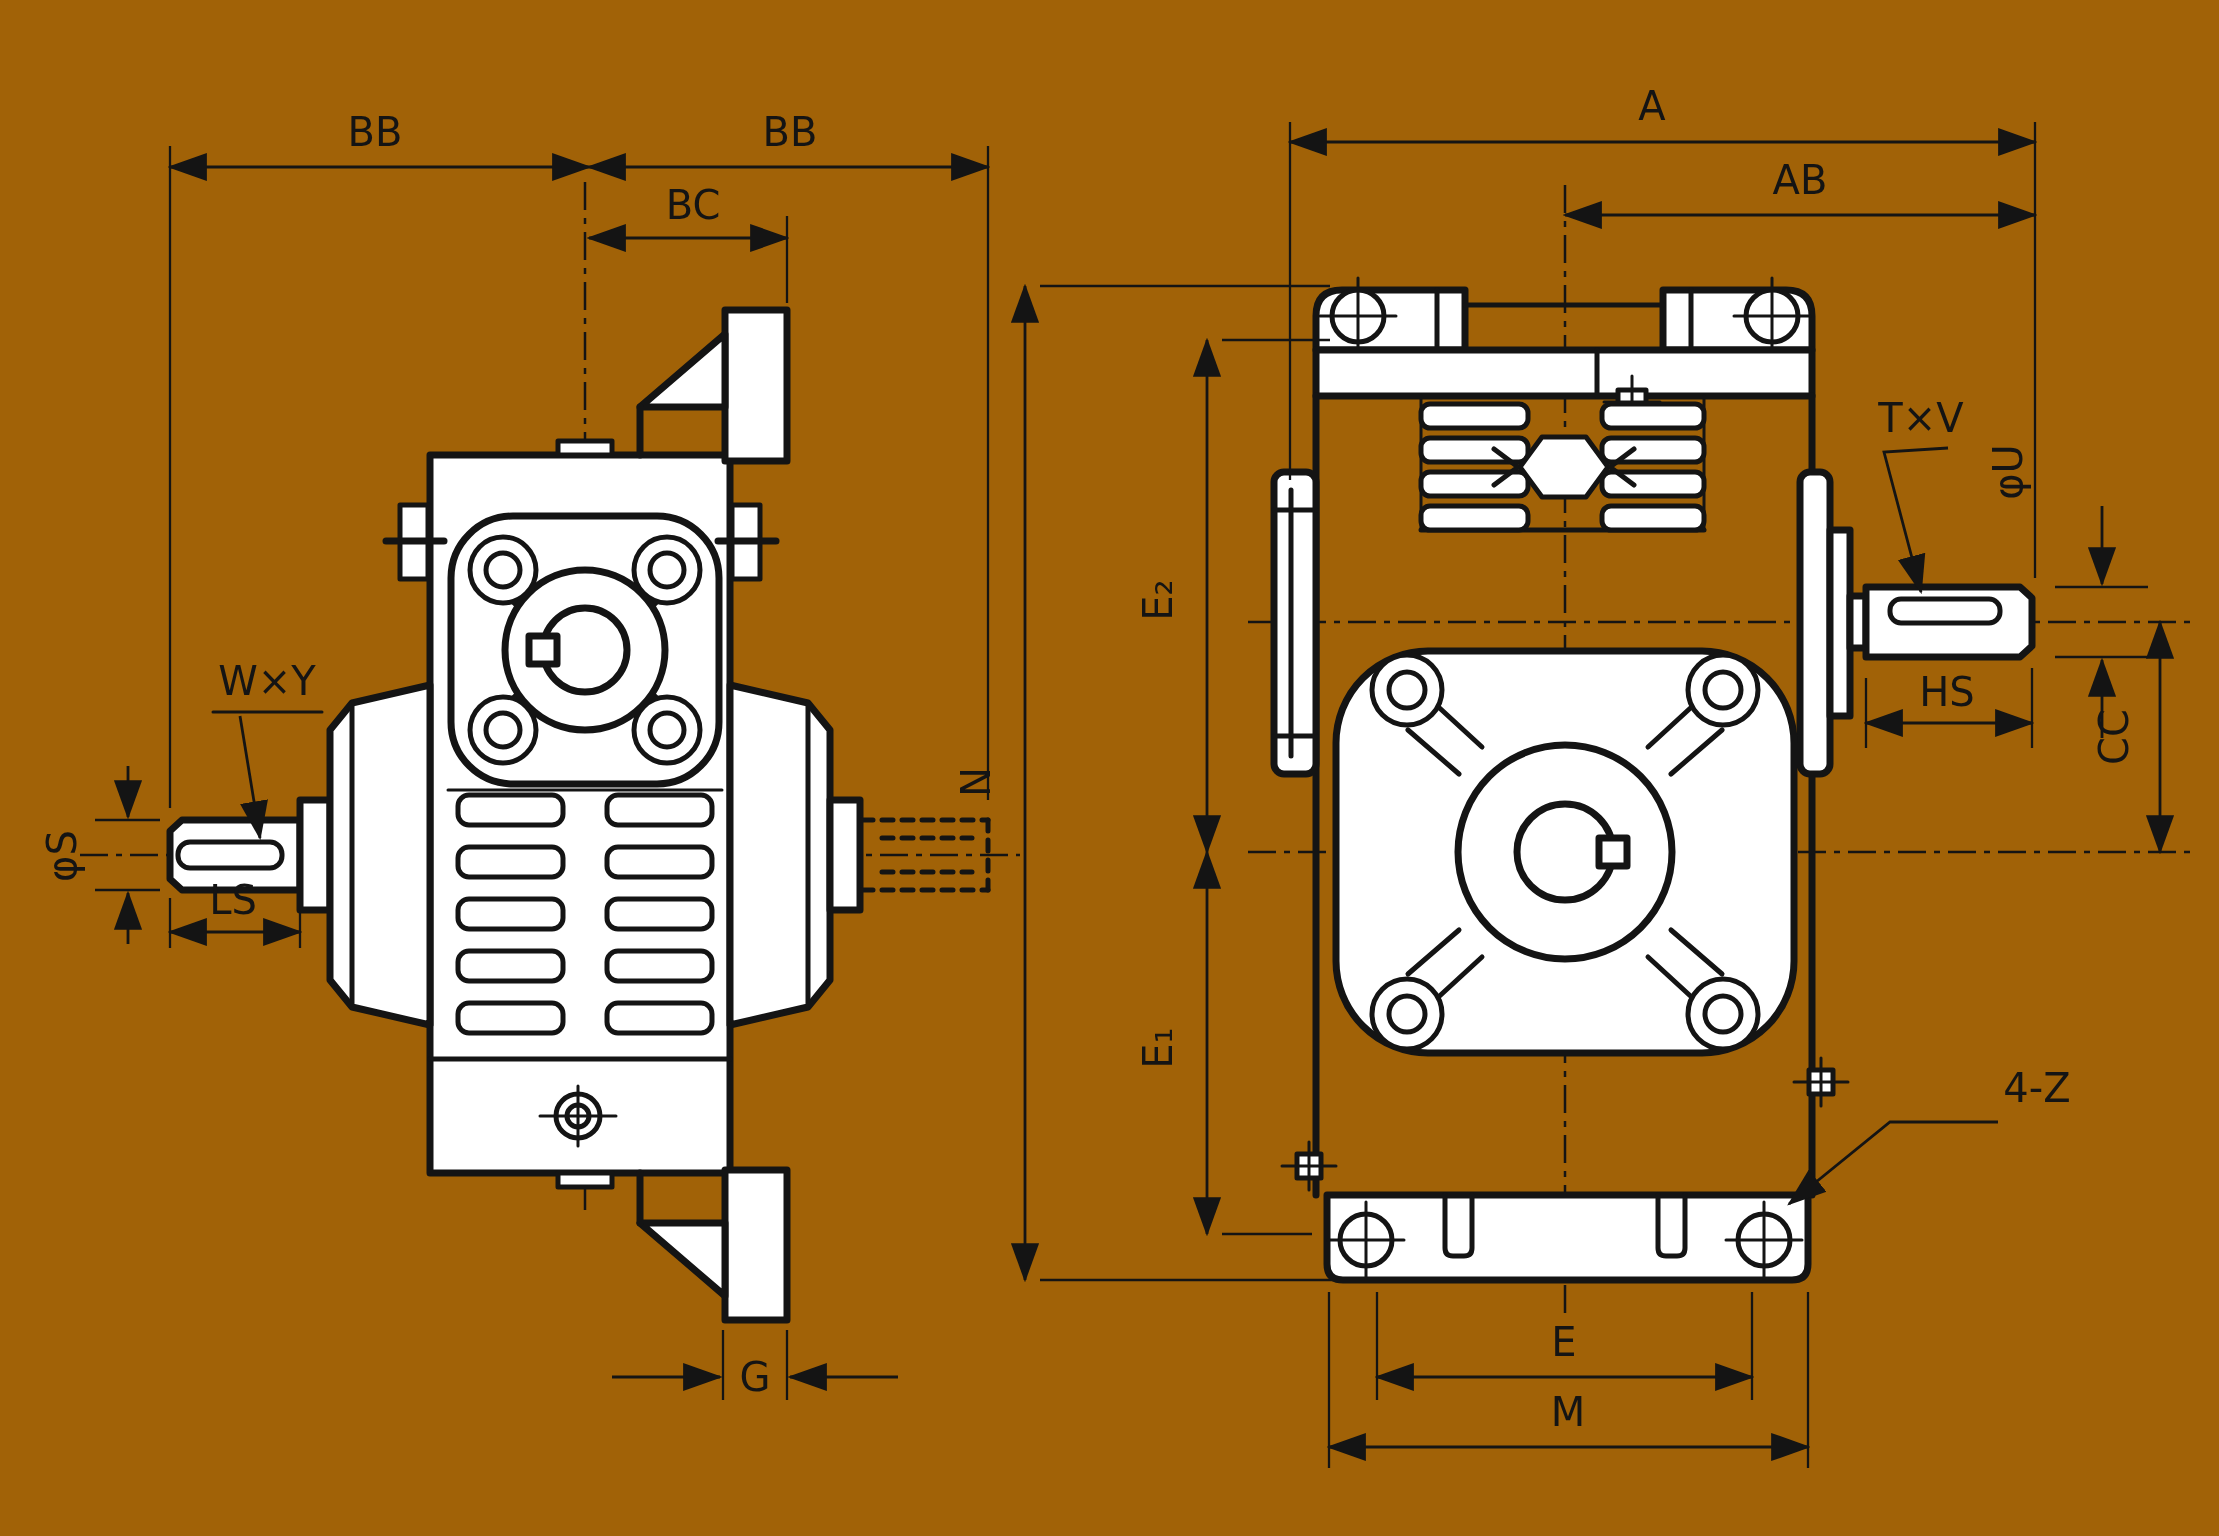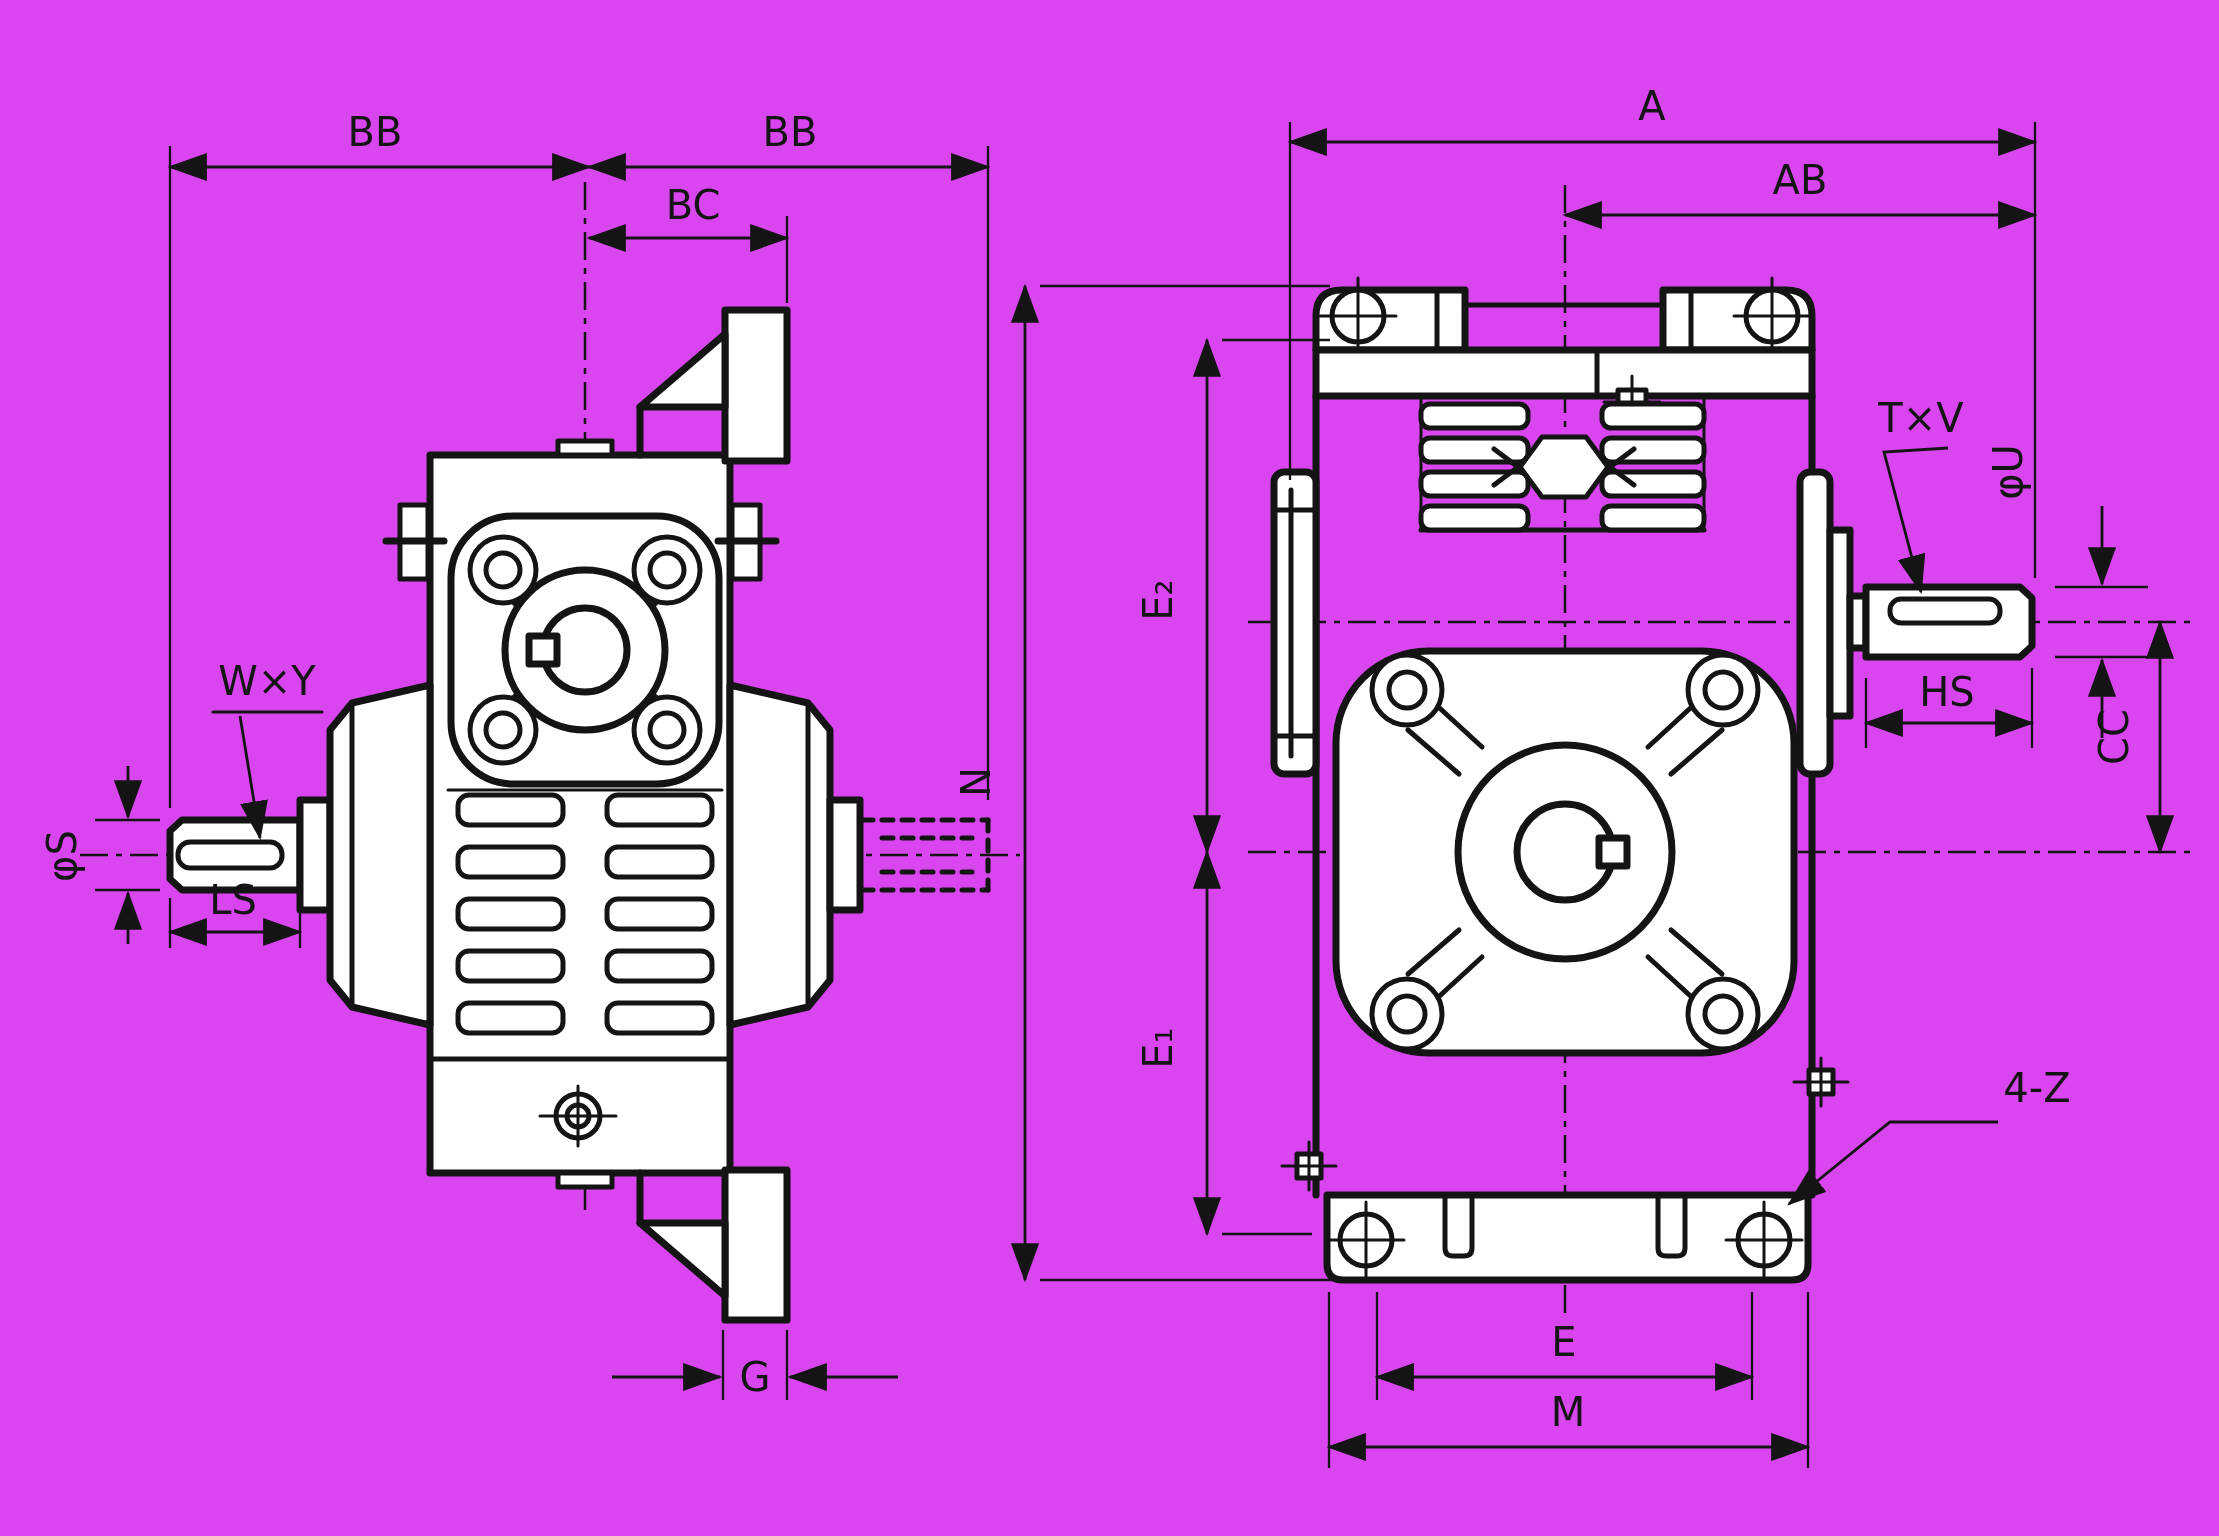--- a/index.html
+++ b/index.html
@@ -1,16 +1,16 @@
 <!DOCTYPE html>
 <html><head>
 <meta charset="utf-8">
 <style>
   html,body{margin:0;padding:0;background:#ffffff;}
-  .stage{width:2219px;height:1536px;position:relative;background:#d946ef;overflow:hidden;}
+  .stage{width:2219px;height:1536px;position:relative;background:#a16207;overflow:hidden;}
   svg{display:block;}
   .lbl{font-family:"DejaVu Sans",sans-serif;font-size:40px;fill:#141414;}
   .lbl-mid{text-anchor:middle;}
   .outline{fill:#ffffff;stroke:#141414;stroke-width:7;stroke-linejoin:round;stroke-linecap:round;}
   .outline-nf{fill:none;stroke:#141414;stroke-width:7;stroke-linejoin:round;stroke-linecap:round;}
   .detail{fill:#ffffff;stroke:#141414;stroke-width:5;stroke-linejoin:round;stroke-linecap:round;}
   .detail-nf{fill:none;stroke:#141414;stroke-width:5;stroke-linejoin:round;stroke-linecap:round;}
   .thin{fill:none;stroke:#141414;stroke-width:3;stroke-linecap:round;}
   .dim{fill:none;stroke:#141414;stroke-width:2.8;}
   .ext{fill:none;stroke:#141414;stroke-width:2.3;}

